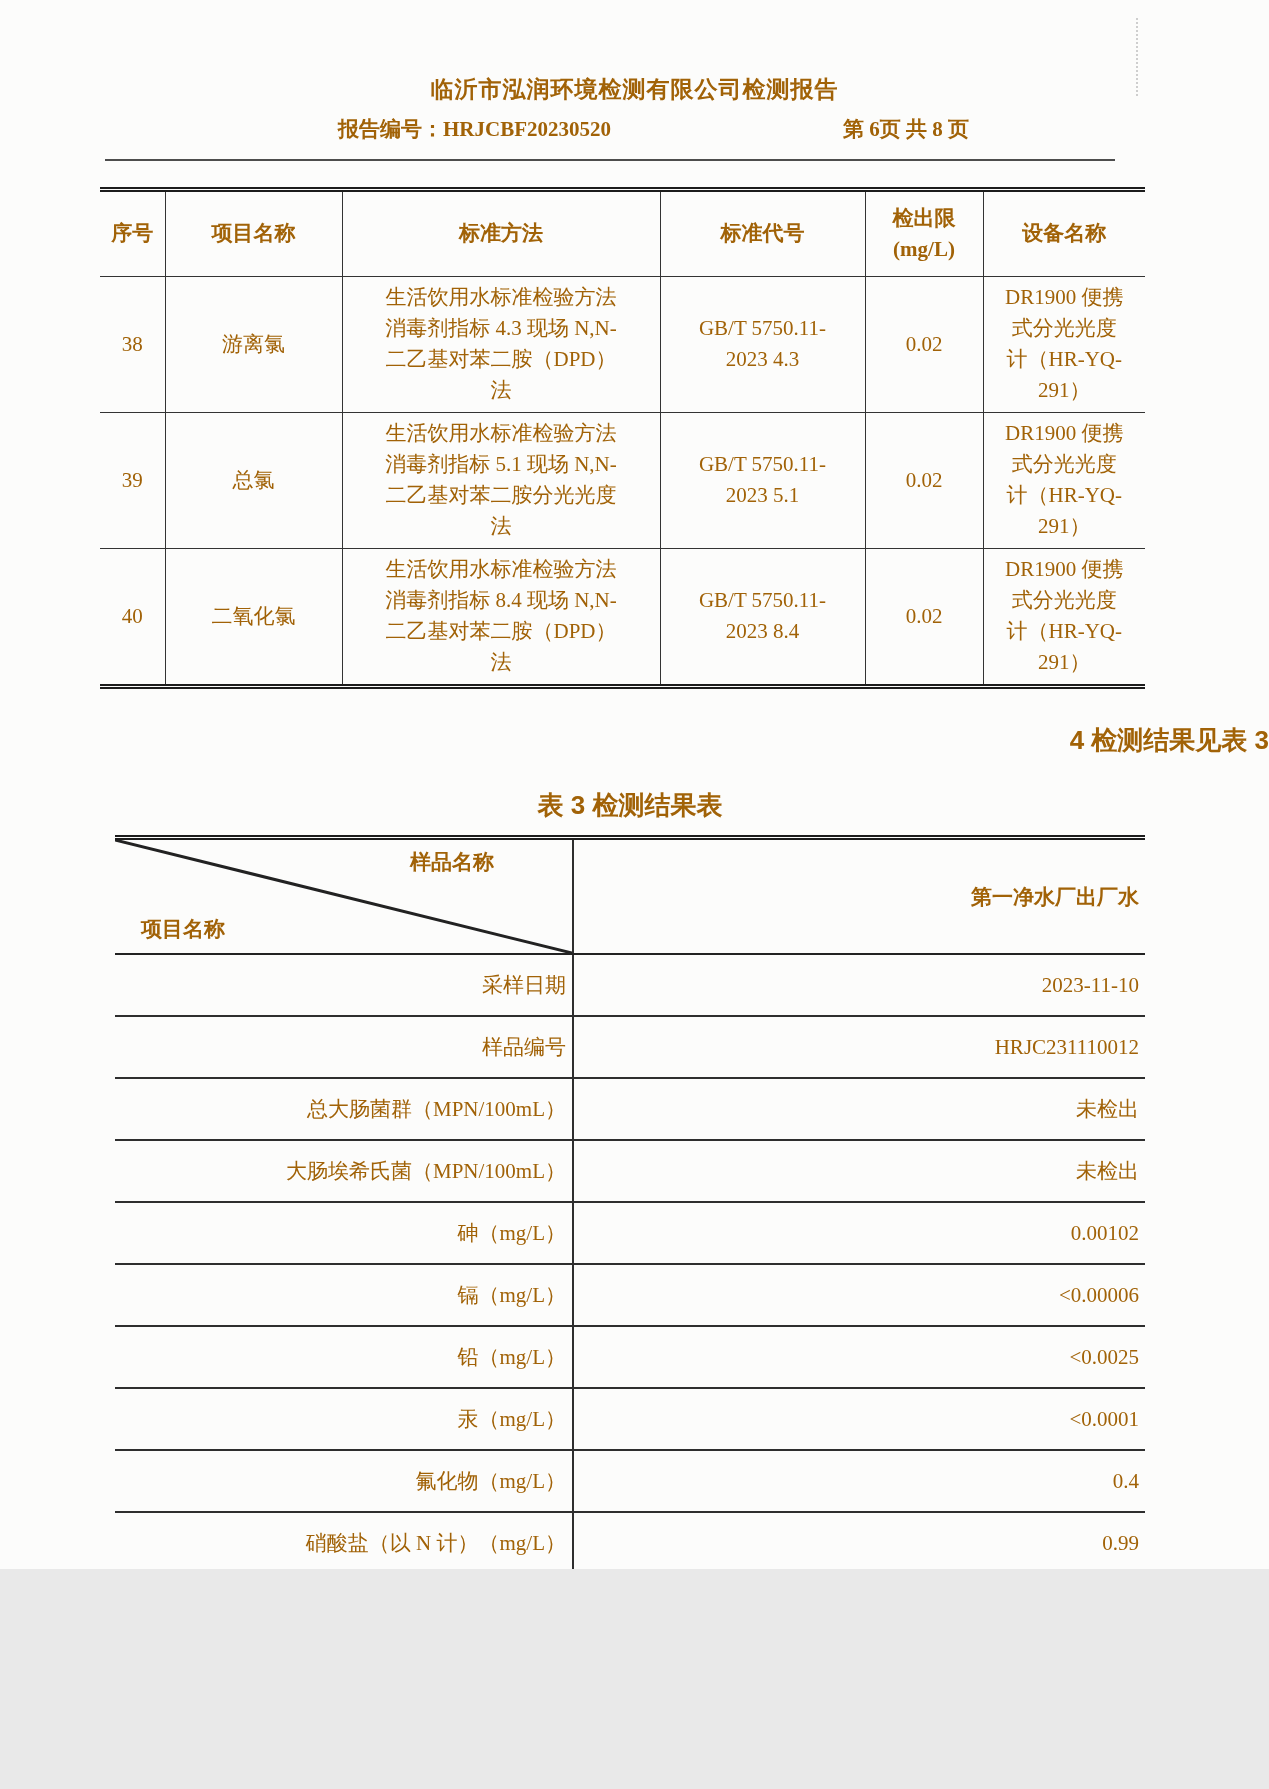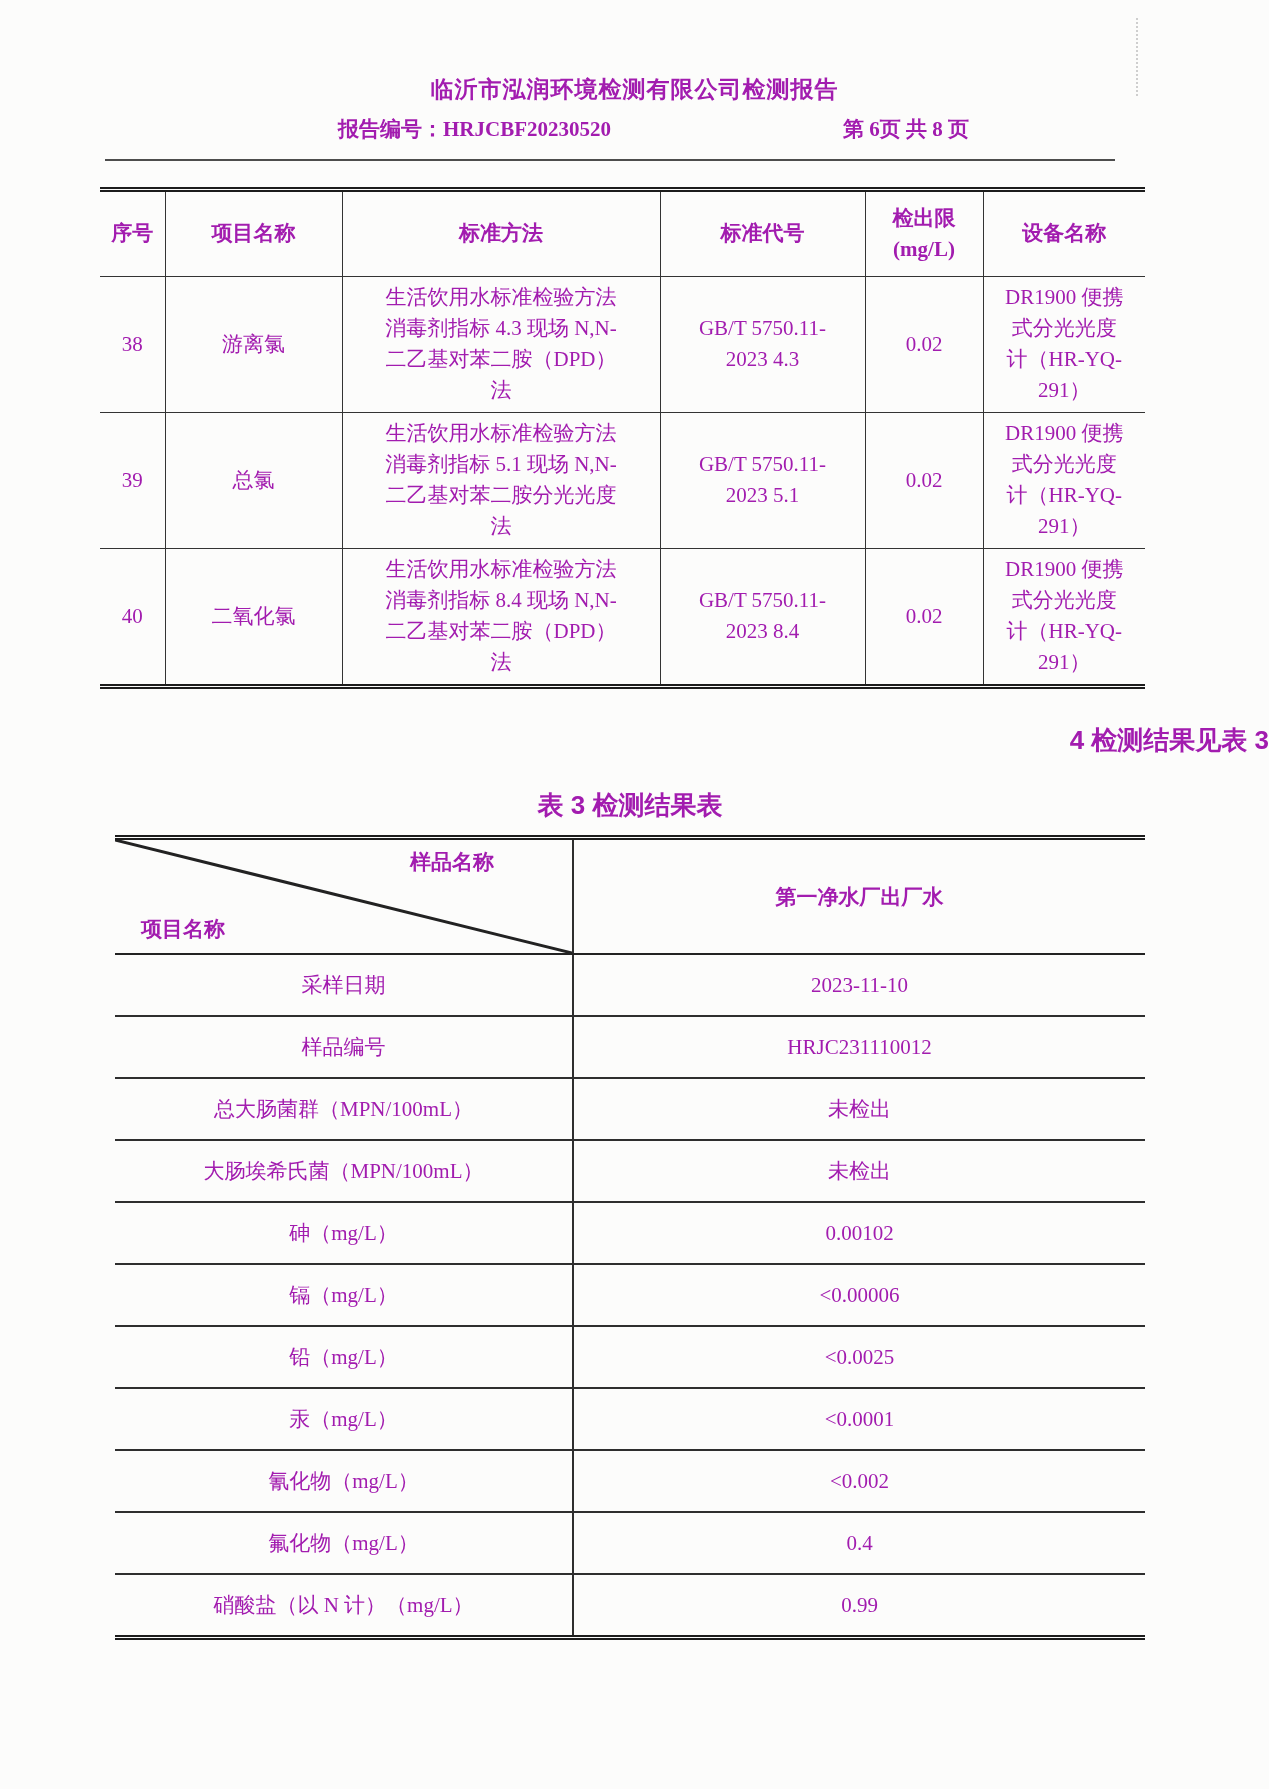--- a/index.html
+++ b/index.html
@@ -1,21 +1,21 @@
 <!DOCTYPE html>
 <html><head>
 <meta charset="utf-8">
 <style>
   html,body{margin:0;padding:0;background:#e9e9e9;}
   .page{
     position:relative;
-    width:1269px;height:1789px;
+    width:1269px;height:1569px;
     margin:0 auto;
     background:#fcfcfb;
-    color:#a21caf;
+    color:#a16207;
     font-family:"Liberation Serif","DejaVu Serif",serif;
     overflow:hidden;
     box-sizing:border-box;
   }
   .scan-artifact{
     position:absolute;left:1136px;top:18px;height:78px;width:0;
     border-left:2px dotted rgba(150,150,150,.45);
   }
   .company{
     padding-top:74px;
@@ -84,21 +84,21 @@
   
   .t2-wrap{
     margin:12px 0 0 115px;
     width:1030px;
     border-top:5px double #1c1c1c;
     border-bottom:5px double #1c1c1c;
     box-sizing:border-box;
   }
   table.t2{border-collapse:collapse;width:100%;table-layout:fixed;}
   .t2 th,.t2 td{
-    text-align:center;vertical-align:middle;
+    text-align:right;vertical-align:middle;
     font-size:21px;
     padding:16px 6px;
     box-sizing:border-box;
   }
   .t2 th{font-weight:bold;height:114px;border-bottom:2.5px solid #222;}
   .t2 td{height:49px;border-bottom:2px solid #2e2e2e;}
   .t2 tr:last-child td{border-bottom:none;}
   .t2 .col-item{width:458px;border-right:2px solid #2e2e2e;}
   .diag-cell{position:relative;padding:0;}
   .diag-cell svg{position:absolute;left:0;top:0;width:100%;height:100%;}
@@ -233,24 +233,20 @@
       </tr>
       <tr>
         <td class="col-item">铅（mg/L）</td>
         <td>&lt;0.0025</td>
       </tr>
       <tr>
         <td class="col-item">汞（mg/L）</td>
         <td>&lt;0.0001</td>
       </tr>
       <tr>
-        <td class="col-item">氰化物（mg/L）</td>
-        <td>&lt;0.002</td>
-      </tr>
-      <tr>
         <td class="col-item">氟化物（mg/L）</td>
         <td>0.4</td>
       </tr>
       <tr>
         <td class="col-item">硝酸盐（以 N 计）（mg/L）</td>
         <td>0.99</td>
       </tr>
     </tbody>
       </table>
   </div>

